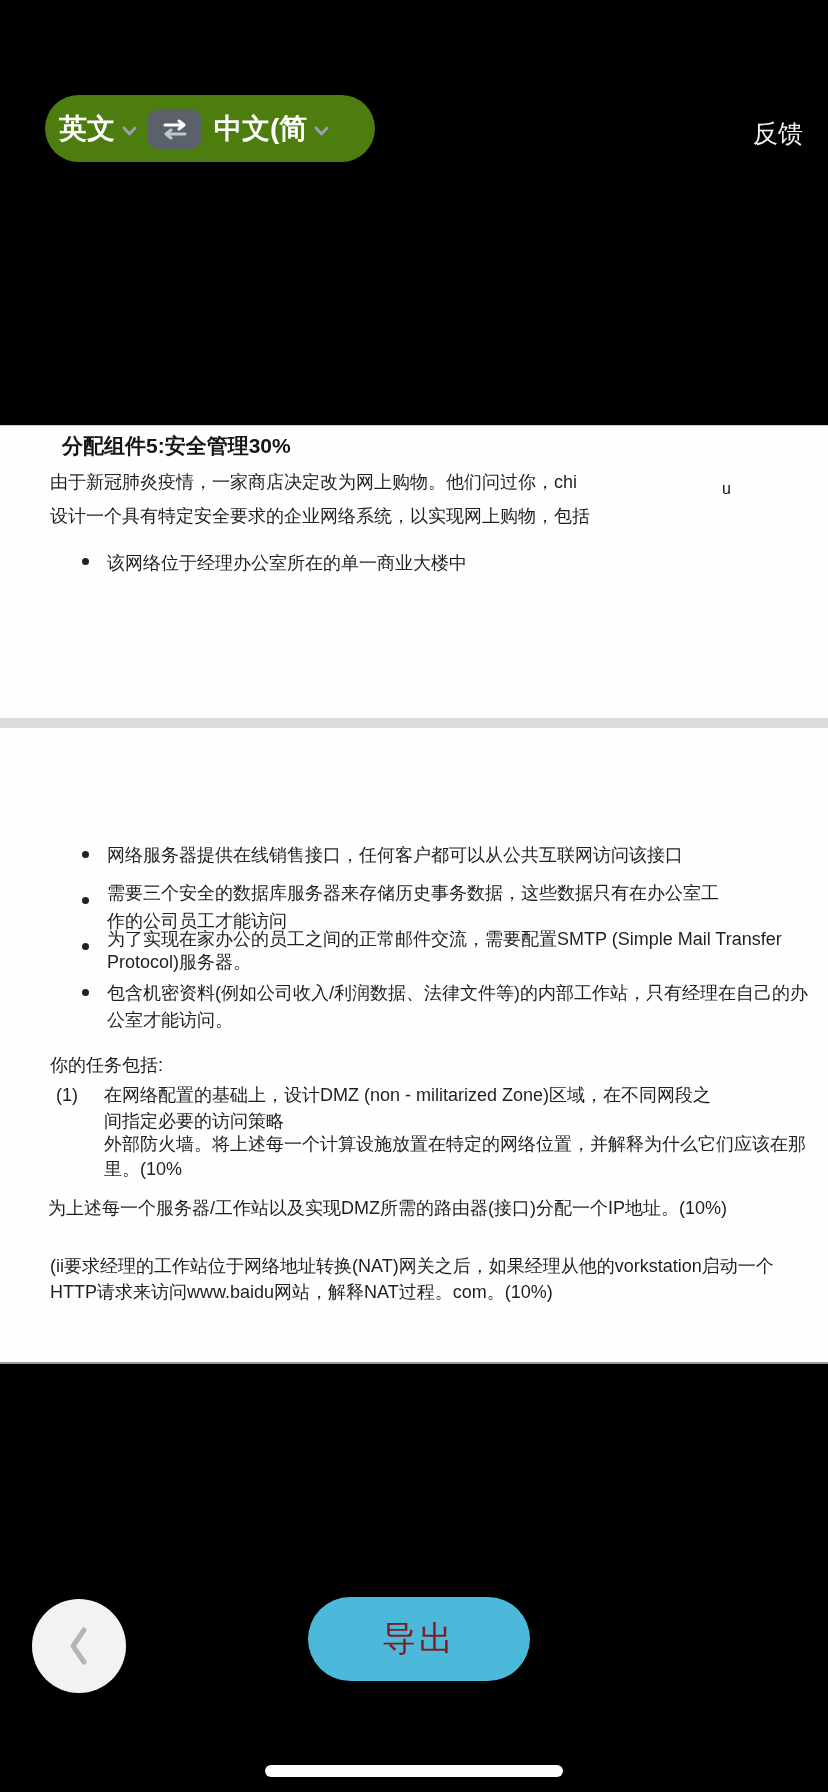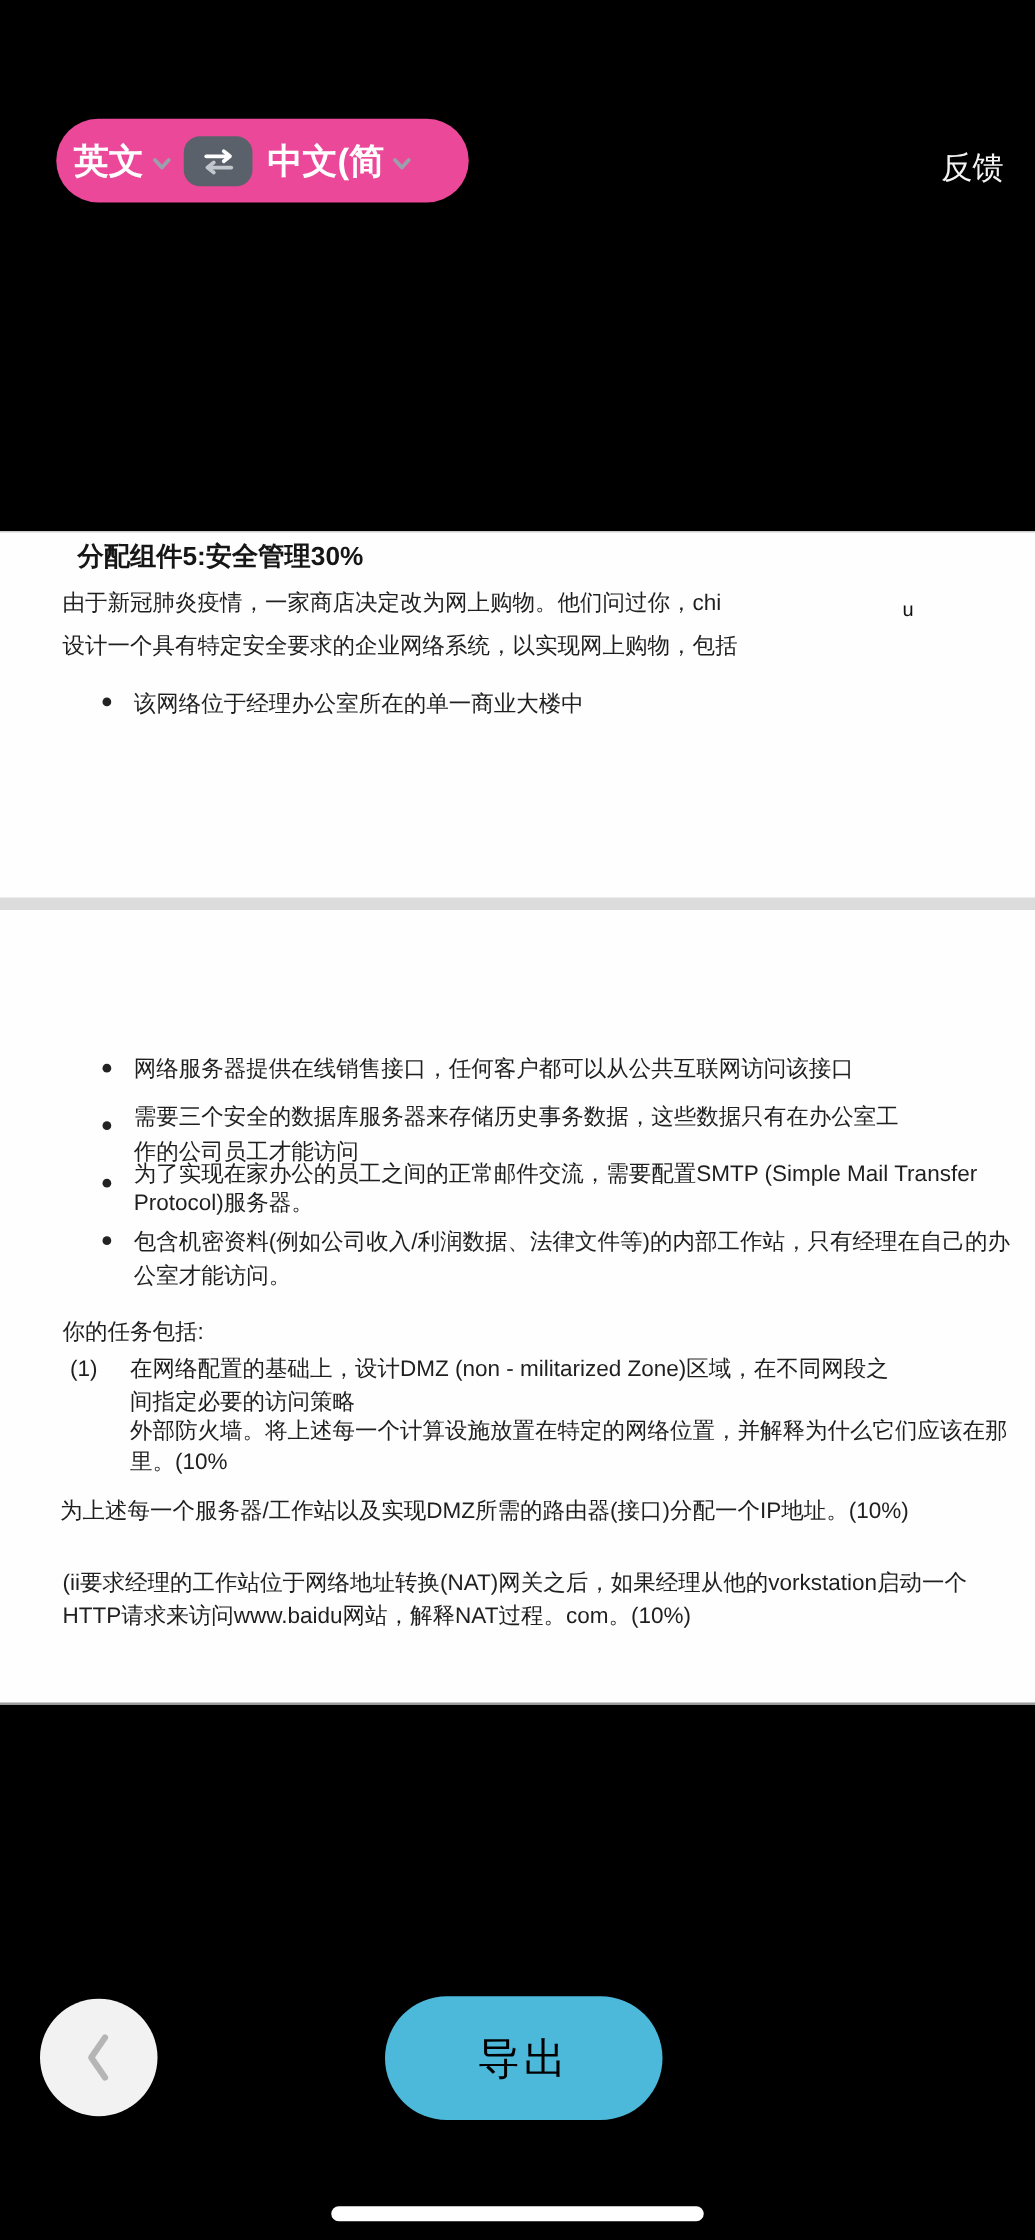--- a/index.html
+++ b/index.html
@@ -1,21 +1,21 @@
 <!DOCTYPE html>
 <html><head>
 <meta charset="utf-8">
 <style>
   html,body{margin:0;padding:0;background:#000;}
   .screen{position:relative;width:828px;height:1792px;background:#000;overflow:hidden;
           font-family:"Liberation Sans",sans-serif;}
 
   
   .lang-pill{position:absolute;left:45px;top:95px;width:330px;height:67px;border-radius:34px;
-             background:#ec4899;display:flex;align-items:center;padding:12px 14px;box-sizing:border-box;}
+             background:#4d7c0f;display:flex;align-items:center;padding:12px 14px;box-sizing:border-box;}
   .lang-btn{display:flex;align-items:center;gap:7px;color:#ffffff;font-size:28px;font-weight:600;
             white-space:nowrap;cursor:pointer;}
   .chev-down{width:15px;height:10px;margin-top:4px;}
   .swap-btn{width:55px;height:40px;border-radius:13px;background:#5a616b;margin:0 12px 0 10px;
             display:flex;align-items:center;justify-content:center;cursor:pointer;flex:0 0 auto;}
   .feedback{position:absolute;right:25px;top:117px;color:#f4f4f4;font-size:25px;cursor:pointer;}
 
   
   .page{position:absolute;left:0;width:828px;background:#fefefe;}
   .page1{top:425px;height:293px;border-top:1px solid #cfcfcf;}
@@ -23,23 +23,23 @@
   .page2{top:728px;height:634px;border-bottom:2px solid #9a9a9a;}
 
   .ln{position:absolute;white-space:nowrap;color:#1f1f1f;font-size:18px;line-height:24px;}
   .heading{font-size:21px;font-weight:600;color:#161616;}
   .dot{position:absolute;width:7px;height:7px;border-radius:50%;background:#222;}
   .stray{font-size:16px;color:#111;}
 
   
   .back-btn{position:absolute;left:32px;top:1599px;width:94px;height:94px;border-radius:50%;
             background:#f2f2f3;display:flex;align-items:center;justify-content:center;cursor:pointer;}
-  .export-btn{position:absolute;left:308px;top:1597px;width:222px;height:99px;border-radius:50px;
+  .export-btn{position:absolute;left:308px;top:1597px;width:222px;height:84px;border-radius:50px;
               background:#4cb9da;display:flex;align-items:center;justify-content:center;
-              color:#000000;font-size:34px;letter-spacing:3px;cursor:pointer;}
+              color:#7f1d1d;font-size:34px;letter-spacing:3px;cursor:pointer;}
   .home-indicator{position:absolute;left:265px;top:1765px;width:298px;height:12px;border-radius:7px;
                   background:#ffffff;}
 </style>
 </head>
 <body>
 
 <div class="screen">
 
   <div class="lang-pill">
     <div class="lang-btn">

